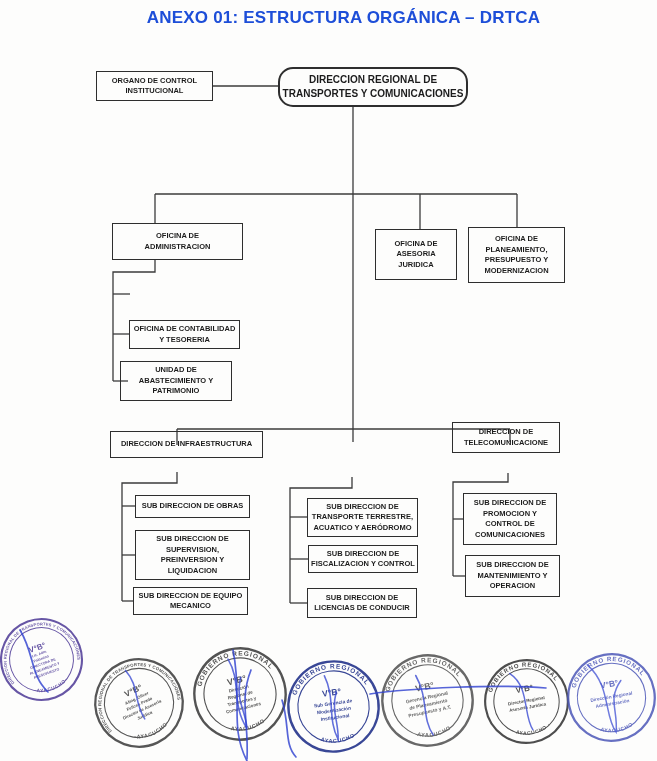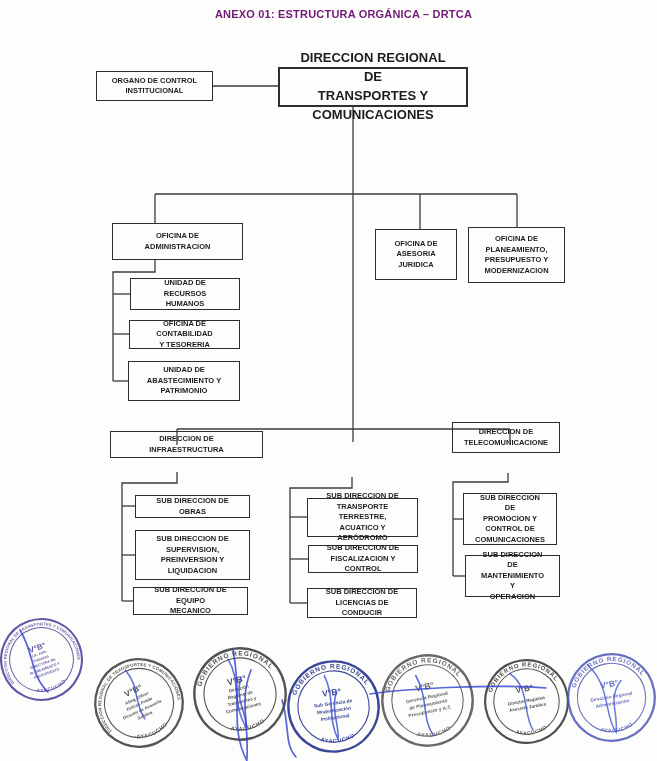--- a/index.html
+++ b/index.html
@@ -5,29 +5,29 @@
   html,body{margin:0;padding:0;}
   body{
     width:657px;height:761px;overflow:hidden;background:#ffffff;
     font-family:"Liberation Sans",sans-serif;
   }
   #canvas{
     position:relative;width:657px;height:761px;background:#fdfdfc;overflow:hidden;
   }
   .doc-title{
     position:absolute;left:30px;right:0;top:8px;text-align:center;
-    font-size:11px;font-weight:bold;color:#701a75;letter-spacing:.2px;
+    font-size:17px;font-weight:bold;color:#1d4ed8;letter-spacing:.2px;
   }
   .node{
     position:absolute;border:1.5px solid #2e2e2e;background:transparent;
     display:flex;align-items:center;justify-content:center;text-align:center;
     font-weight:bold;font-size:7.5px;line-height:1.4;color:#1c1c1c;
-    white-space:pre-line;padding:1px 12px;box-sizing:border-box;
-  }
-  .node.major{font-size:13px;border-width:2px;line-height:1.45;}
+    white-space:pre-line;padding:1px 2px;box-sizing:border-box;
+  }
+  .node.major{font-size:10px;border-width:2px;line-height:1.45;border-radius:15px;}
   #connectors,#ink-overlay{
     position:absolute;left:0;top:0;width:657px;height:761px;pointer-events:none;
   }
   #connectors line,#connectors polyline{
     stroke:#3b3b3b;stroke-width:1.3;fill:none;
   }
   .stamp{position:absolute;opacity:.93;}
   .s0{left:-1px;top:617px;width:85px;height:85px;transform:rotate(-20deg);}
   .s1{left:93px;top:657px;width:92px;height:92px;transform:rotate(-25deg);}
   .s2{left:192px;top:646px;width:96px;height:96px;transform:rotate(-14deg);}
@@ -80,25 +80,23 @@
   <div class="node" style="left:112px;top:223px;width:131px;height:37px">OFICINA DE
 ADMINISTRACION</div>
   <div class="node" style="left:375px;top:229px;width:82px;height:51px">OFICINA DE
 ASESORIA
 JURIDICA</div>
   <div class="node" style="left:468px;top:227px;width:97px;height:56px">OFICINA DE
 PLANEAMIENTO,
 PRESUPUESTO Y
 MODERNIZACION</div>
 
-  <div class="node" style="left:130px;top:278px;width:110px;height:32px">UNIDAD DE RECURSOS
-HUMANOS</div>
   <div class="node" style="left:129px;top:320px;width:111px;height:29px">OFICINA DE CONTABILIDAD
 Y TESORERIA</div>
-  <div class="node" style="left:128px;top:361px;width:112px;height:40px">UNIDAD DE
+  <div class="node" style="left:120px;top:361px;width:112px;height:40px">UNIDAD DE
 ABASTECIMIENTO Y
 PATRIMONIO</div>
 
   <div class="node" style="left:110px;top:431px;width:153px;height:27px">DIRECCION DE INFRAESTRUCTURA</div>
   <div class="node" style="left:452px;top:422px;width:108px;height:31px">DIRECCION DE
 TELECOMUNICACIONE</div>
 
   <div class="node" style="left:135px;top:495px;width:115px;height:23px">SUB DIRECCION DE OBRAS</div>
   <div class="node" style="left:135px;top:530px;width:115px;height:50px">SUB DIRECCION DE
 SUPERVISION,

